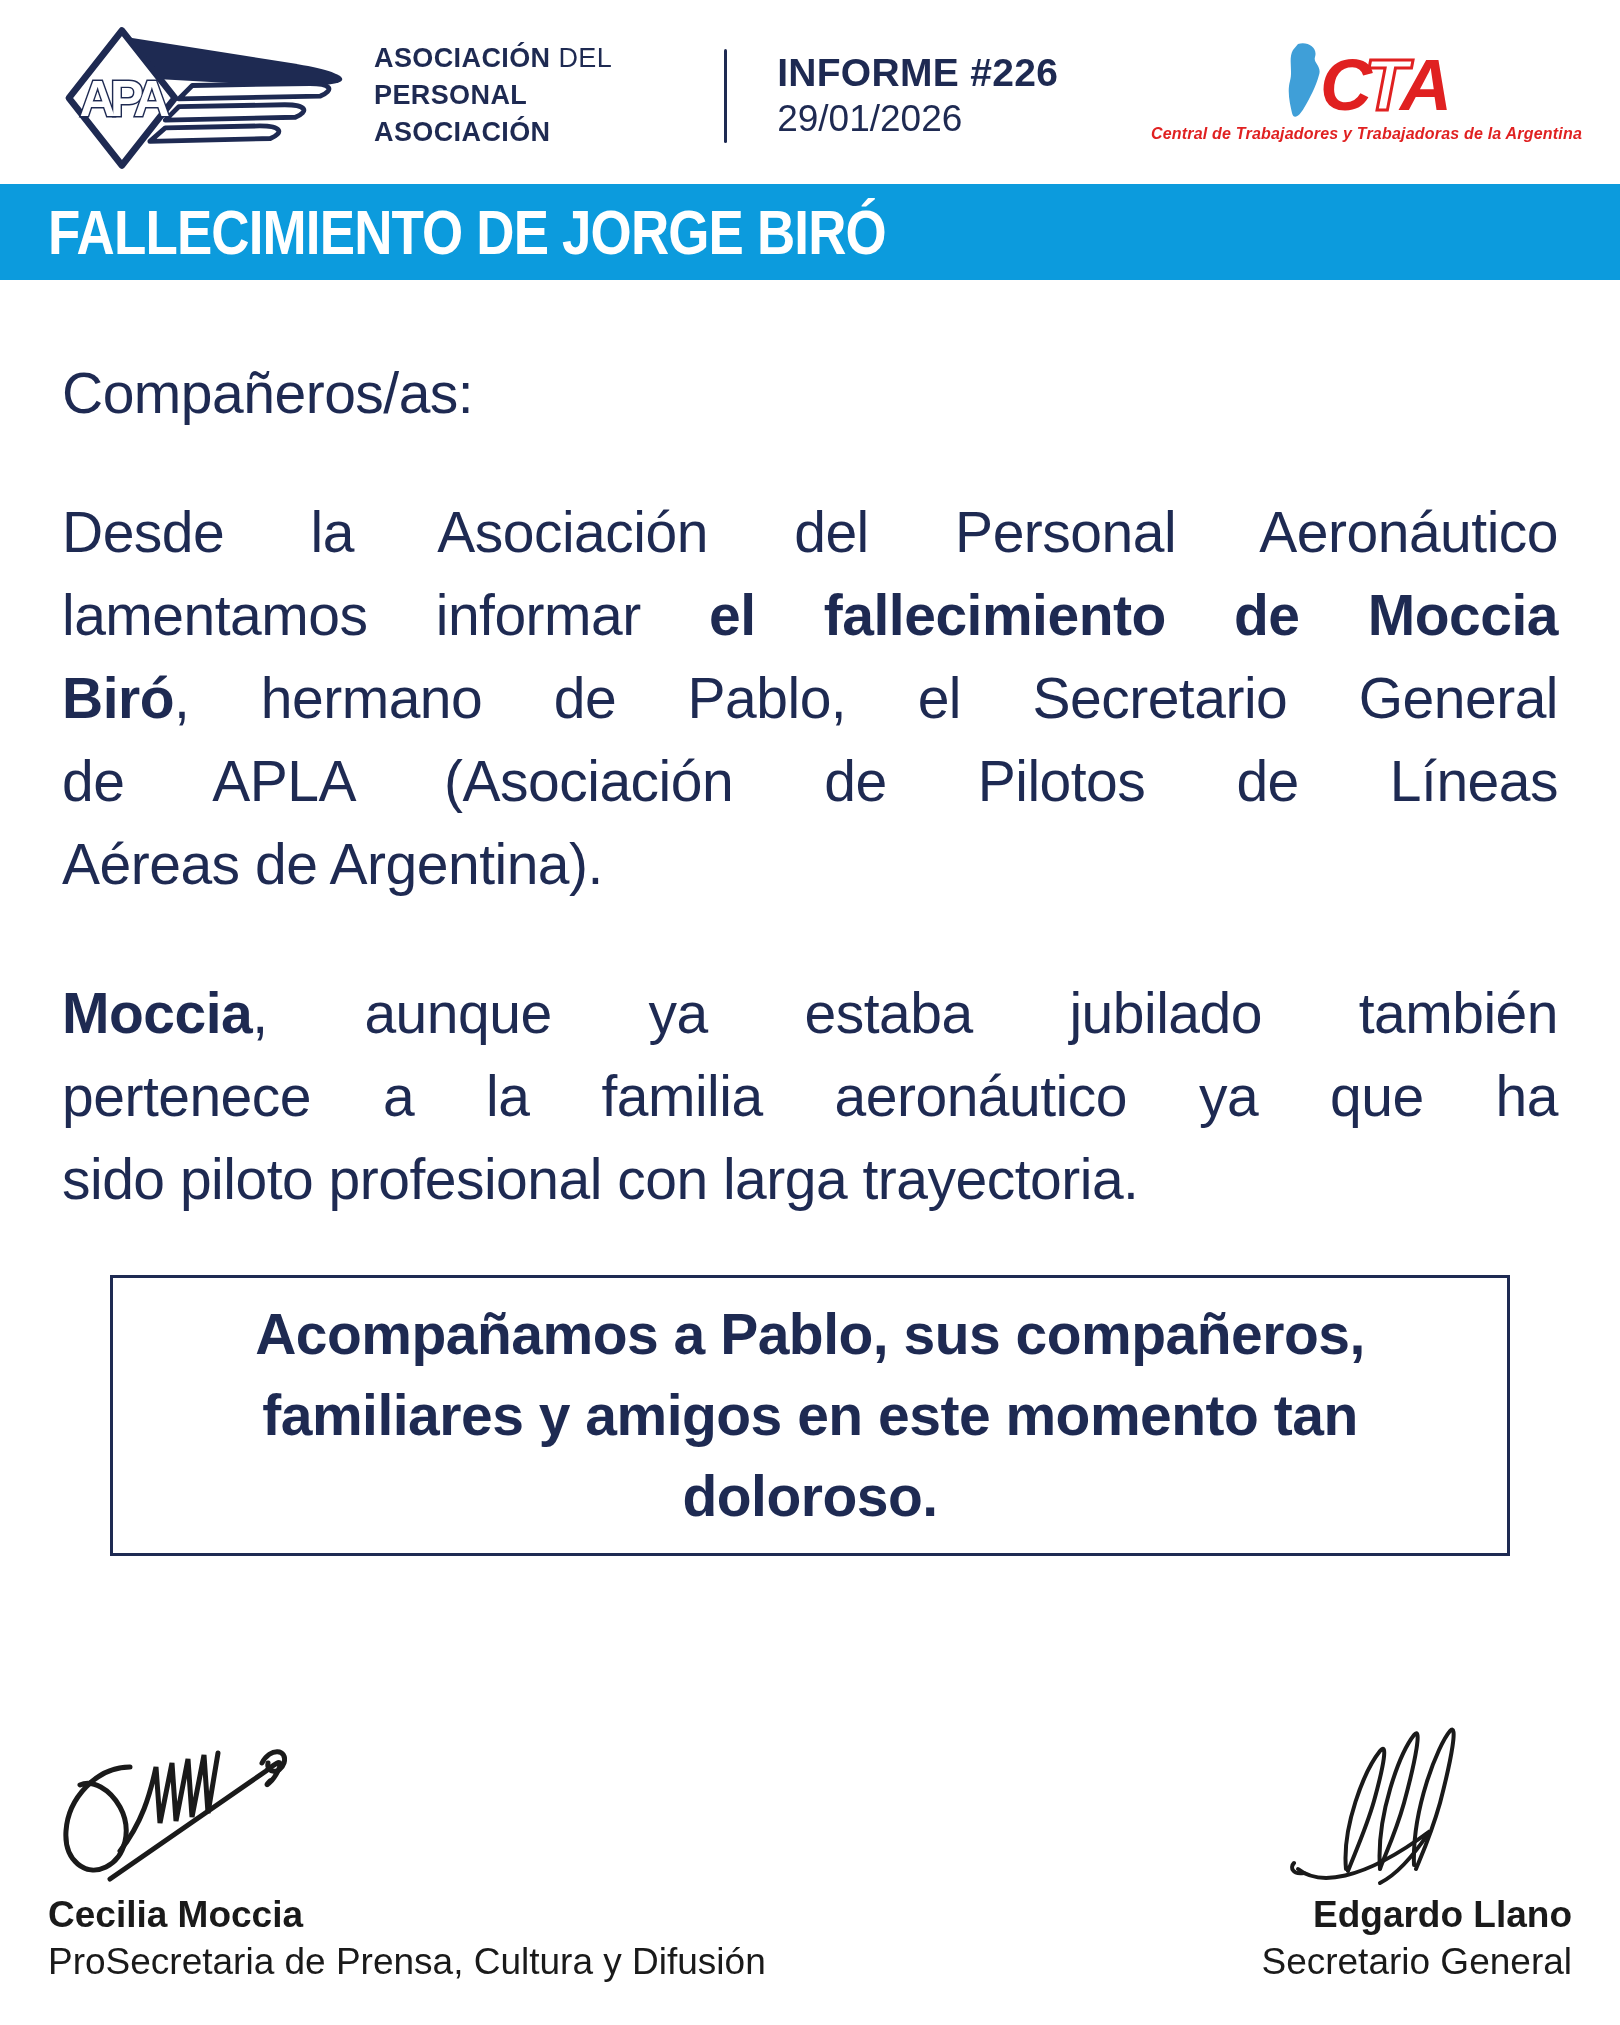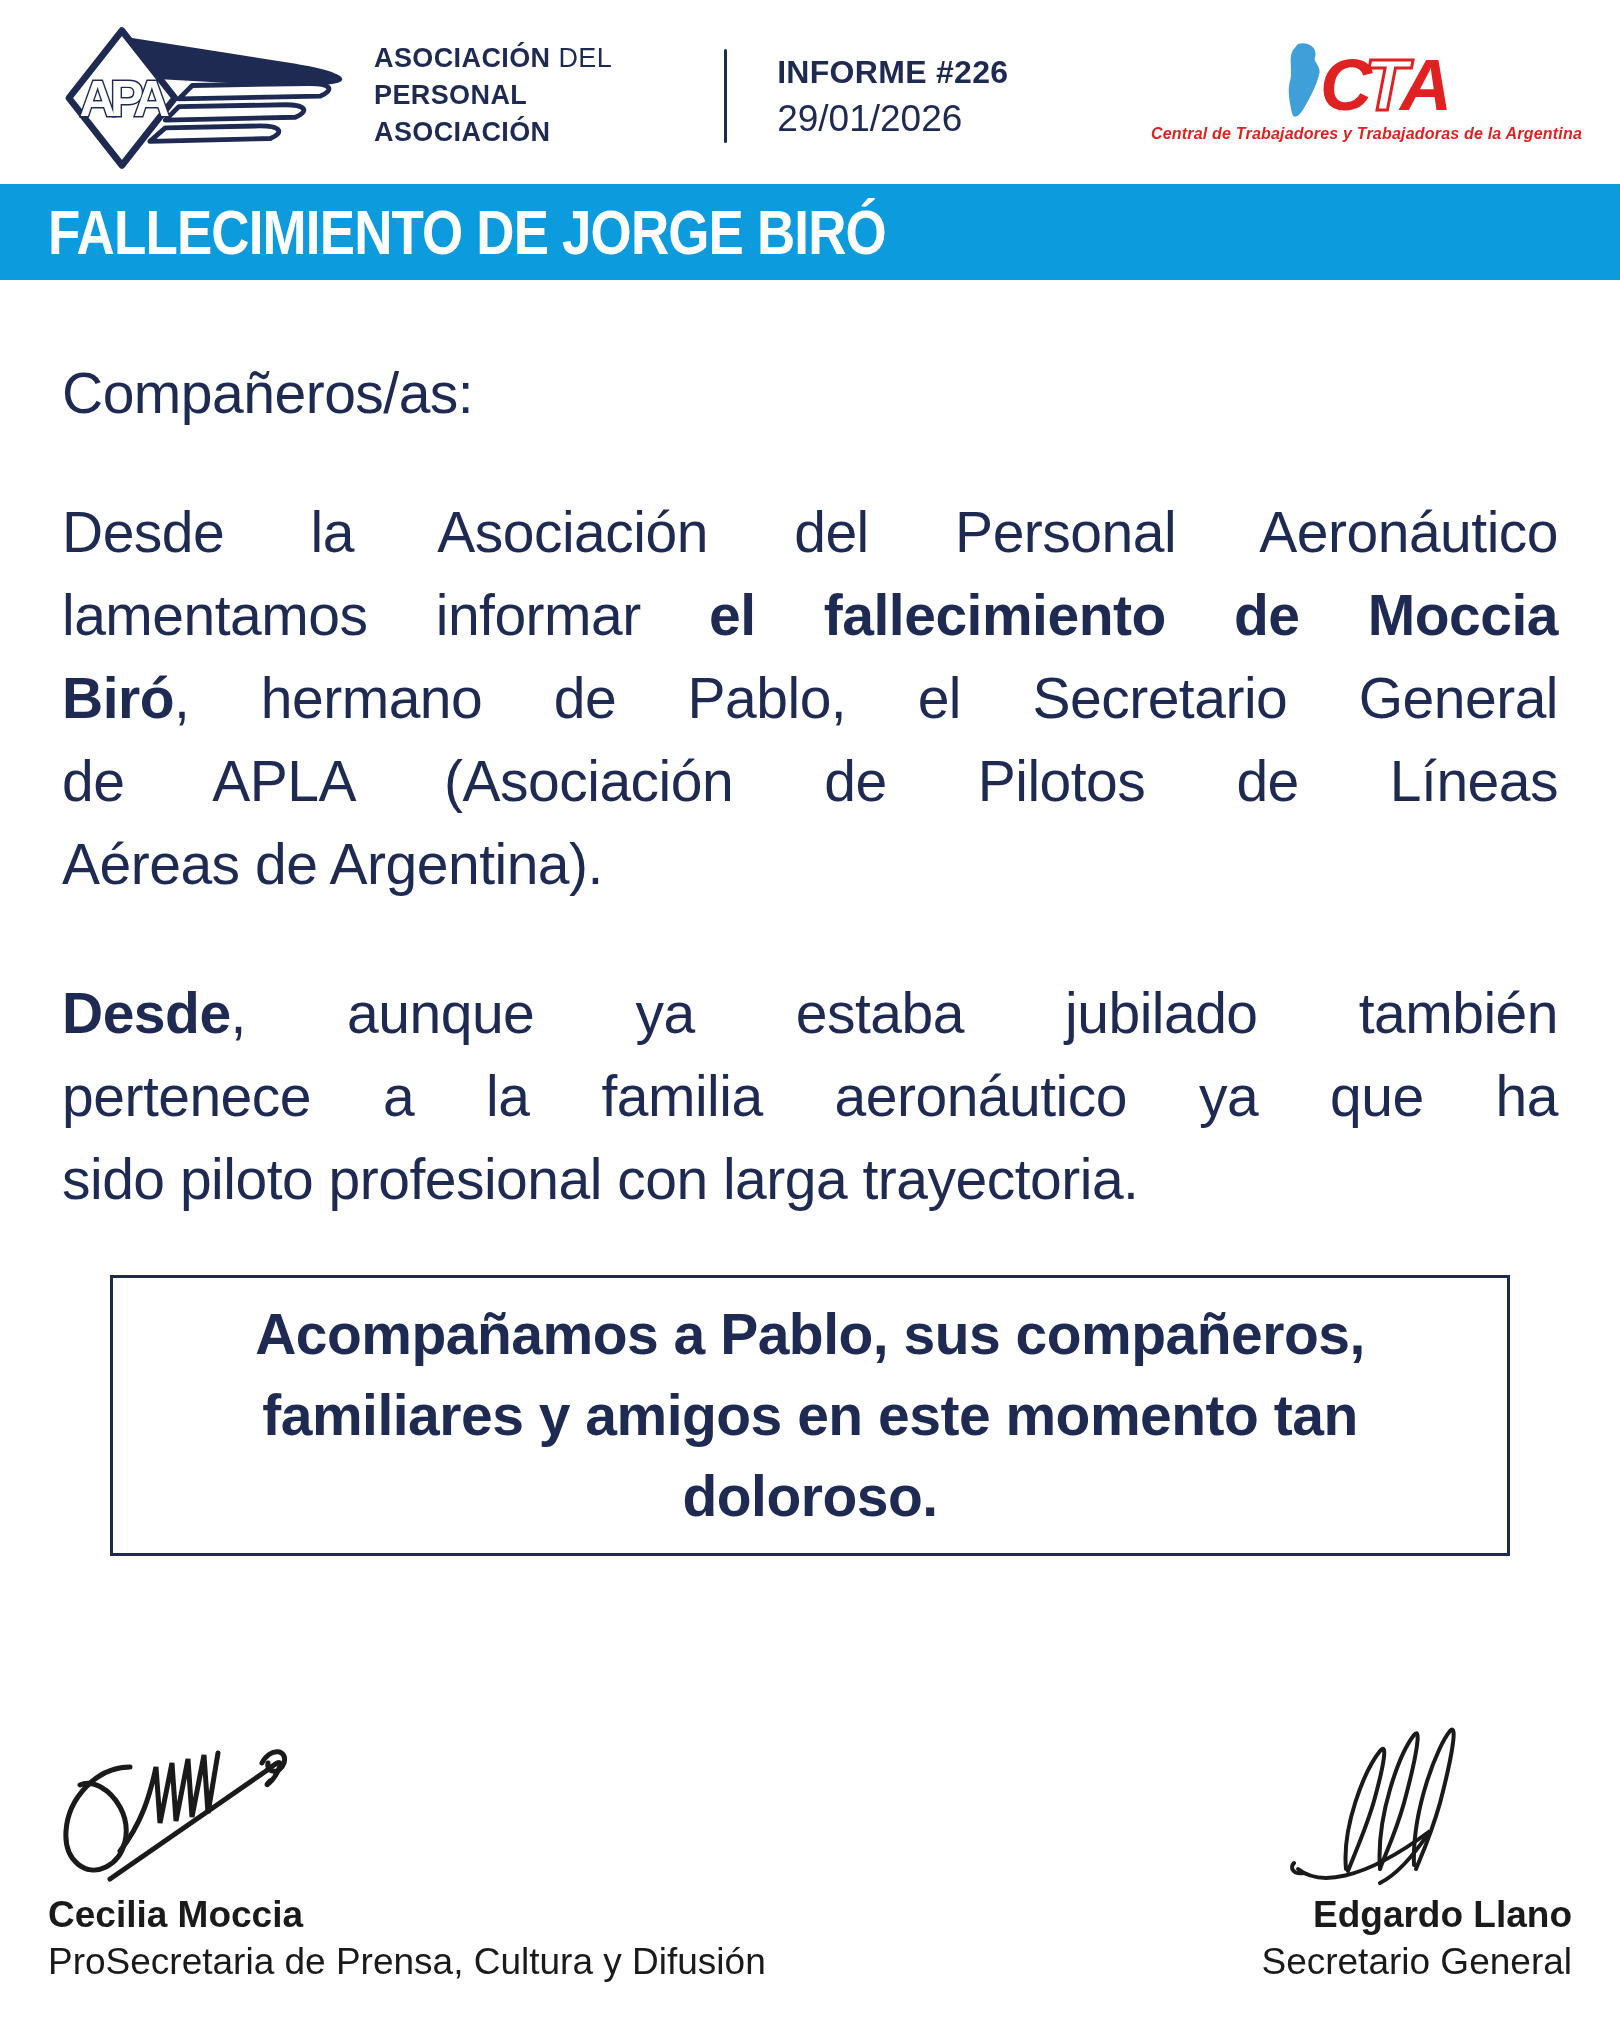--- a/index.html
+++ b/index.html
@@ -21,21 +21,21 @@
     margin-left: 16px; color: #1E2A52;
     font-size: 27px; font-weight: 700; line-height: 37px; letter-spacing: 0.4px;
     white-space: nowrap;
   }
   .brand .light { font-weight: 400; }
   .header-divider {
     width: 3px; height: 94px; background: #1E2A52;
     margin-left: 112px; margin-right: 50px; border-radius: 2px; flex: 0 0 auto;
   }
   .report { color: #1E2A52; }
-  .report-title { font-weight: 700; font-size: 32px; line-height: 47px; letter-spacing: 0.3px; }
+  .report-title { font-weight: 700; font-size: 39px; line-height: 47px; letter-spacing: 0.3px; }
   .report-date { font-weight: 400; font-size: 37px; line-height: 46px; }
 
   .cta { margin-left: auto; margin-right: 8px; display: flex; flex-direction: column; align-items: center; }
   .cta-row { display: flex; align-items: center; }
   .cta-map { margin-right: -8px; margin-top: -6px; position: relative; z-index: 2; }
   .cta-letters {
     font-style: italic; font-weight: 900; font-size: 72px; line-height: 1;
     color: #E02121; letter-spacing: -3px; display: flex;
   }
   .cta-t { color: #ffffff; -webkit-text-stroke: 3px #E02121; margin: 0 -5px; z-index: 1; }
@@ -139,21 +139,21 @@
 
     <div class="para1">
       <div class="jline">Desde la Asociación del Personal Aeronáutico</div>
       <div class="jline"><span>lamentamos informar </span><b>el fallecimiento de Moccia</b></div>
       <div class="jline"><b>Biró</b><span>, hermano de Pablo, el Secretario General</span></div>
       <div class="jline">de APLA (Asociación de Pilotos de Líneas</div>
       <div class="jline last">Aéreas de Argentina).</div>
     </div>
 
     <div class="para2">
-      <div class="jline"><b>Desde</b><span>, aunque ya estaba jubilado también</span></div>
+      <div class="jline"><b>Moccia</b><span>, aunque ya estaba jubilado también</span></div>
       <div class="jline">pertenece a la familia aeronáutico ya que ha</div>
       <div class="jline last">sido piloto profesional con larga trayectoria.</div>
     </div>
 
     <div class="hbox">
       <div>Acompañamos a Pablo, sus compañeros,</div>
       <div>familiares y amigos en este momento tan</div>
       <div>doloroso.</div>
     </div>
   </div>

